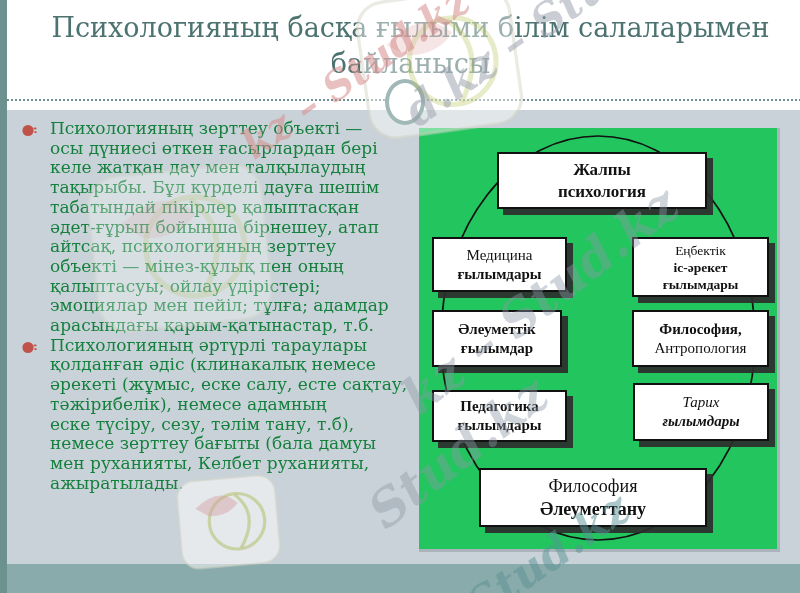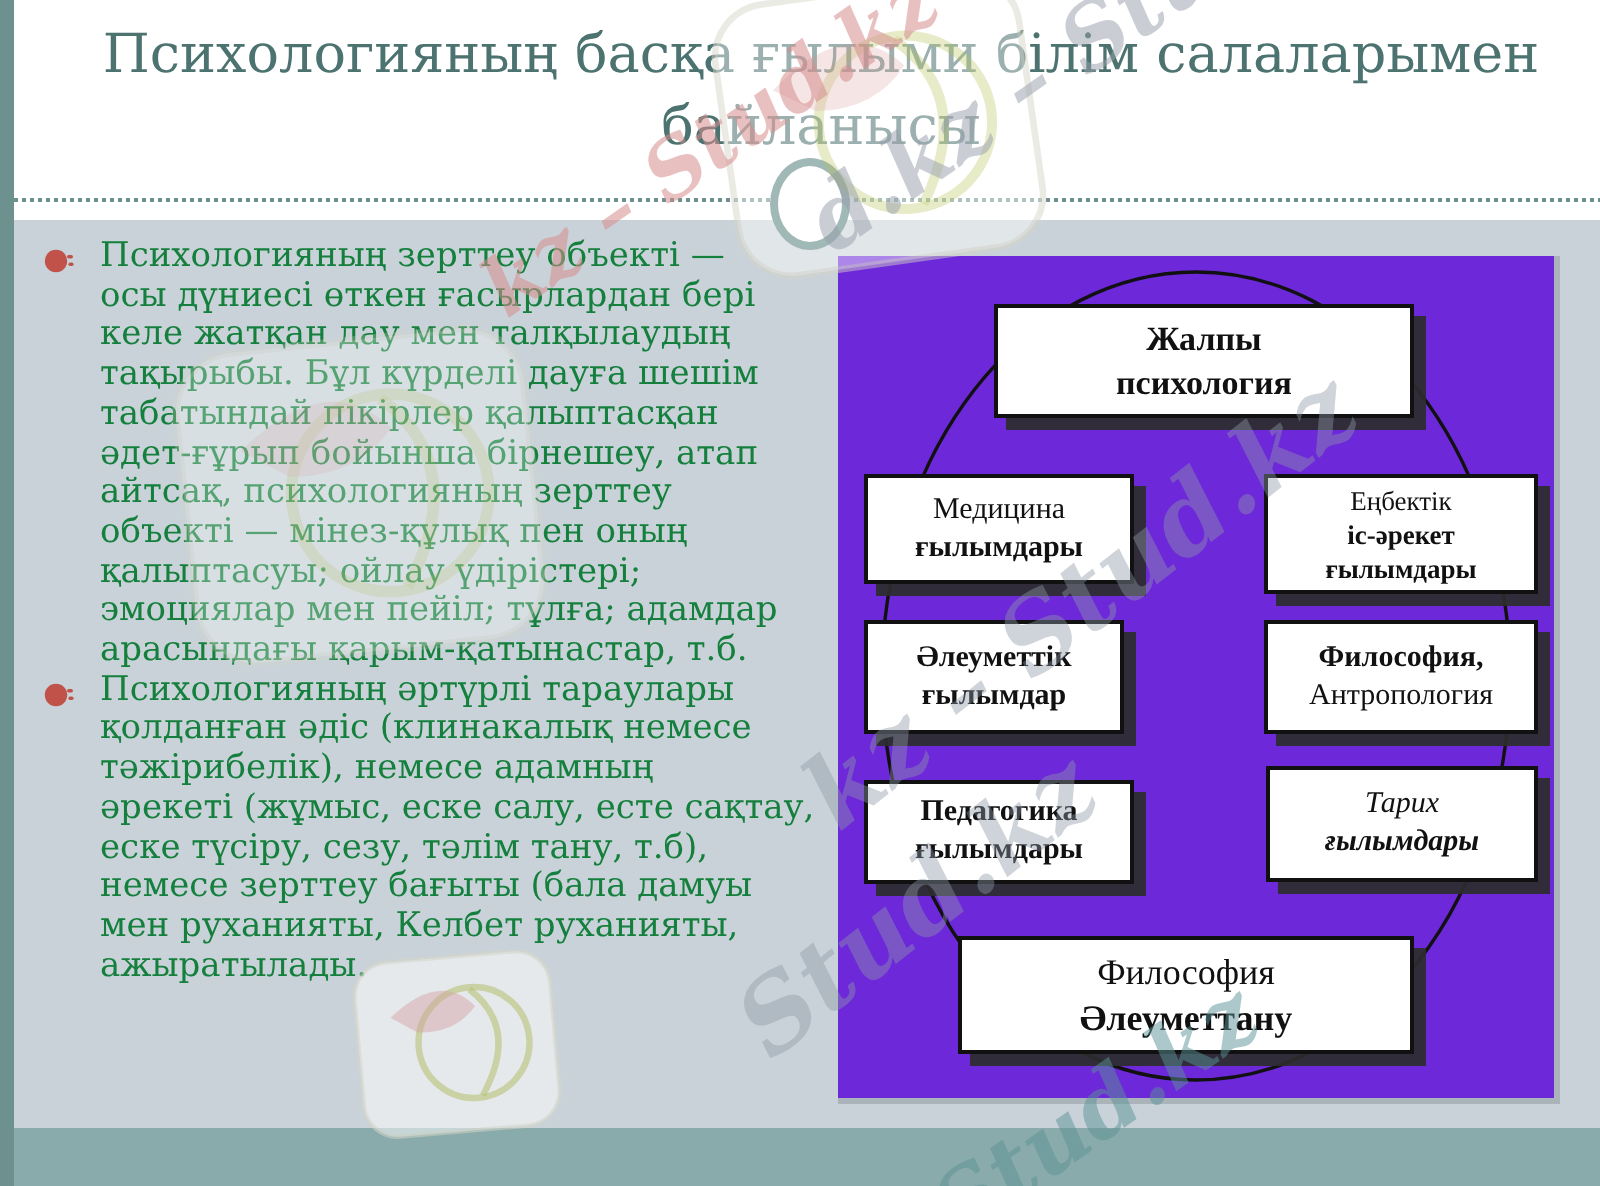--- a/index.html
+++ b/index.html
@@ -17,21 +17,21 @@
   
   .dotted{position:absolute;left:7px;right:0;top:99px;border-top:2px dotted #6d918f;}
   .circle-orn{position:absolute;left:385px;top:79px;width:32px;height:38px;border:4px solid #56807e;
               border-radius:50%;background:#ffffff;}
   
   .bullets{position:absolute;left:22px;top:119px;width:400px;color:#15803d;}
   .bullet{position:relative;padding-left:28px;}
   .bullet .bicon{position:absolute;left:0;top:4px;}
   .tline{font-size:17px;line-height:19.7px;white-space:nowrap;}
   
-  .panel{position:absolute;left:419px;top:128px;width:358px;height:421px;background:#6d28d9;
+  .panel{position:absolute;left:419px;top:128px;width:358px;height:421px;background:#22c55e;
          border-right:3px solid #aab4ba;border-bottom:3px solid #aab4ba;}
   .panel svg.ellipse{position:absolute;left:0;top:0;}
   .dbox{position:absolute;background:#ffffff;border:2px solid #111111;
         box-shadow:6px 6px 0 rgba(45,45,45,0.92);display:flex;flex-direction:column;
         align-items:center;justify-content:center;text-align:center;color:#111;
         font-family:"Liberation Serif",serif;font-size:15px;line-height:19px;}
   .dbox .bl{font-weight:bold;}
   .dbox .rl{font-weight:normal;}
   .box-zhalpy{left:78px;top:24px;width:206px;height:53px;font-size:17px;line-height:22px;}
   .box-medicina{left:13px;top:109px;width:131px;height:51px;}
@@ -101,22 +101,22 @@
         <svg width="15" height="15" viewBox="0 0 15 15">
           <circle cx="6" cy="7.5" r="5.6" fill="#c0524a"></circle>
           <path d="M7 5 q3 2.5 0 5" fill="#c0524a"></path>
           <rect x="11.5" y="4.5" width="3" height="1.8" rx="0.9" fill="#c0524a"></rect>
           <rect x="12.2" y="8.2" width="2.6" height="1.8" rx="0.9" fill="#c0524a"></rect>
         </svg>
       </span>
       <div>
           <div class="tline">Психологияның әртүрлі тараулары</div>
           <div class="tline">қолданған әдіс (клинакалық немесе</div>
+          <div class="tline">әрекеті (жұмыс, еске салу, есте сақтау,</div>
           <div class="tline">тәжірибелік), немесе адамның</div>
-          <div class="tline">әрекеті (жұмыс, еске салу, есте сақтау,</div>
           <div class="tline">еске түсіру, сезу, тәлім тану, т.б),</div>
           <div class="tline">немесе зерттеу бағыты (бала дамуы</div>
           <div class="tline">мен руханияты, Келбет руханияты,</div>
           <div class="tline">ажыратылады.</div>
         </div>
     </div>
   </div>
 
   <div class="panel">
     <svg class="ellipse" width="358" height="421" viewBox="0 0 358 421">

